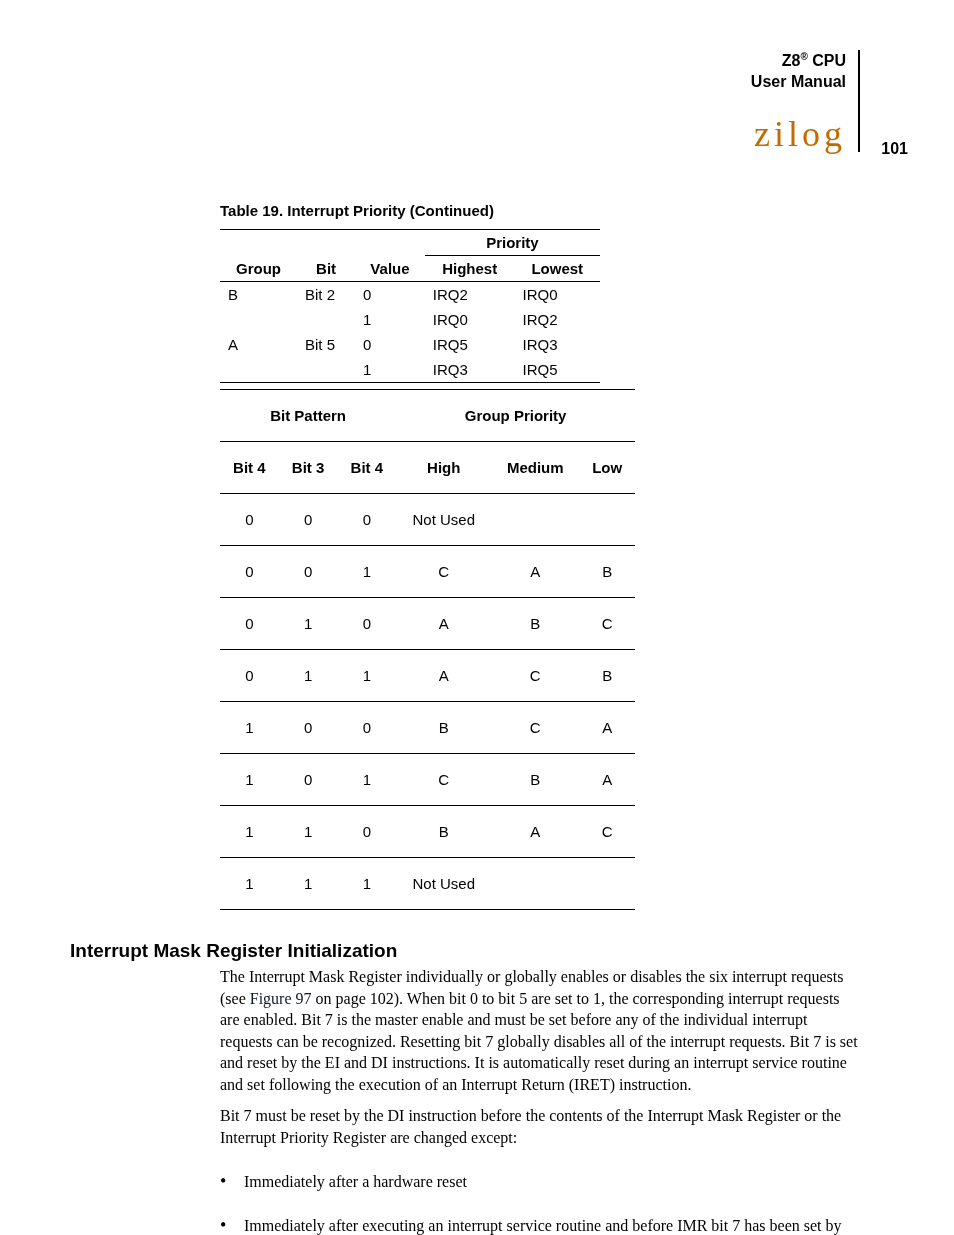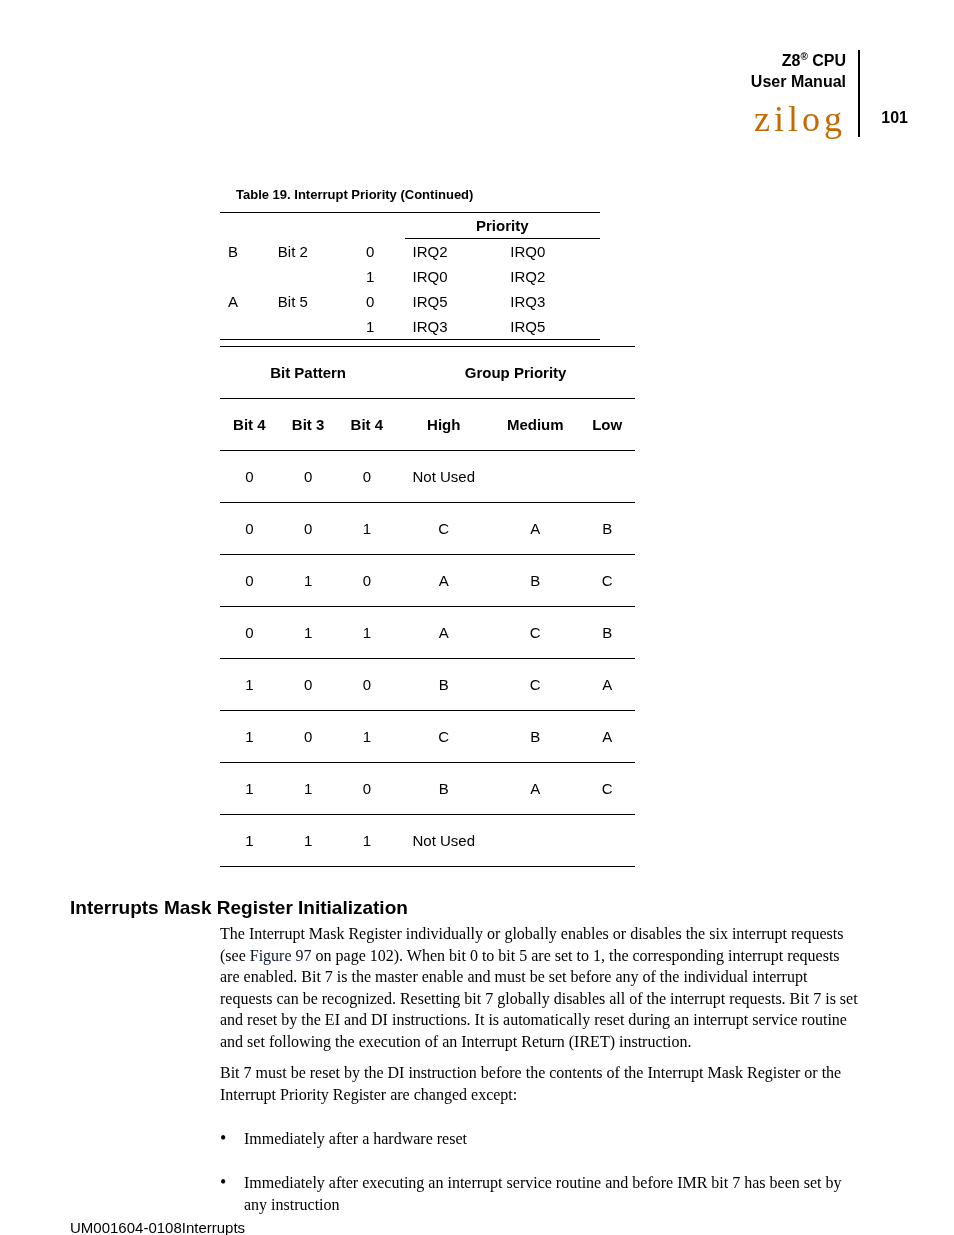--- a/index.html
+++ b/index.html
@@ -38,37 +38,37 @@
     text-align: right;
     line-height: 1.3;
   }
   .hdr-title sup { font-size: 10px; vertical-align: super; }
   .logo {
     font-family: "Times New Roman", serif;
     font-size: 36px;
     color: #c46a00;
     letter-spacing: 4px;
     line-height: 1;
-    margin-top: 8px;
+    margin-top: 23px;
   }
   .pagenum-top {
     font-family: Arial, Helvetica, sans-serif;
     font-weight: bold;
     font-size: 16px;
     position: absolute;
     right: 0;
-    bottom: 16px;
+    bottom: 0;
     transform: translate(48px, 6px);
   }
   .content { padding-left: 150px; }
   .tbl-cap {
     font-family: Arial, Helvetica, sans-serif;
     font-weight: bold;
-    font-size: 13px;
-    margin: 18px 0 10px 16px;
+    font-size: 15px;
+    margin: 18px 0 10px 0;
   }
   table {
     border-collapse: collapse;
     font-family: Arial, Helvetica, sans-serif;
     font-size: 15px;
   }
   .t19 { width: 380px; }
   .t19 td, .t19 th { padding: 4px 8px; }
   .t19 .top-hr { border-top: 1.5px solid #000; }
   .t19 .mid-hr { border-bottom: 1.5px solid #000; }
@@ -123,20 +123,27 @@
   <div class="content">
     <div class="tbl-cap">Table 19. Interrupt Priority (Continued)</div>
     <table class="t19">
       <thead>
         <tr class="top-hr">
           <th></th>
             <th></th>
             <th></th>
           <th colspan="2" class="mid-hr">Priority</th>
         </tr>
+        <tr class="mid-hr">
+          <th>Group</th>
+          <th>Bit</th>
+          <th>Value</th>
+          <th>Highest</th>
+          <th>Lowest</th>
+        </tr>
       </thead>
       <tbody id="t19-body">
           <tr>
             <td>B</td>
             <td>Bit 2</td>
             <td>0</td>
             <td>IRQ2</td>
             <td>IRQ0</td>
           </tr>
           <tr>
@@ -240,21 +247,21 @@
             <td>1</td>
             <td>1</td>
             <td>Not Used</td>
             <td></td>
             <td></td>
           </tr>
         </tbody>
     </table>
   </div>
 
-  <h2 class="sect" style="margin-left:0">Interrupts Mask Register Initialization</h2>
+  <h2 class="sect" style="margin-left:0">Interrupt Mask Register Initialization</h2>
 
   <div class="content" style="padding-left:150px; margin-top:-6px;">
     <p class="body-text">
       <span>The Interrupt Mask Register individually or globally enables or disables the six interrupt requests (see </span><span class="link">Figure 97</span><span> on page 102). When bit 0 to bit 5 are set to 1, the corresponding interrupt requests are enabled. Bit 7 is the master enable and must be set before any of the individual interrupt requests can be recognized. Resetting bit 7 globally disables all of the interrupt requests. Bit 7 is set and reset by the EI and DI instructions. It is automatically reset during an interrupt service routine and set following the execution of an Interrupt Return (IRET) instruction.</span>
     </p>
     <p class="body-text">Bit 7 must be reset by the DI instruction before the contents of the Interrupt Mask Register or the Interrupt Priority Register are changed except:</p>
     <ul class="bul" id="bul-list">
         <li>Immediately after a hardware reset</li>
         <li>Immediately after executing an interrupt service routine and before IMR bit 7 has been set by any instruction</li>
       </ul>

